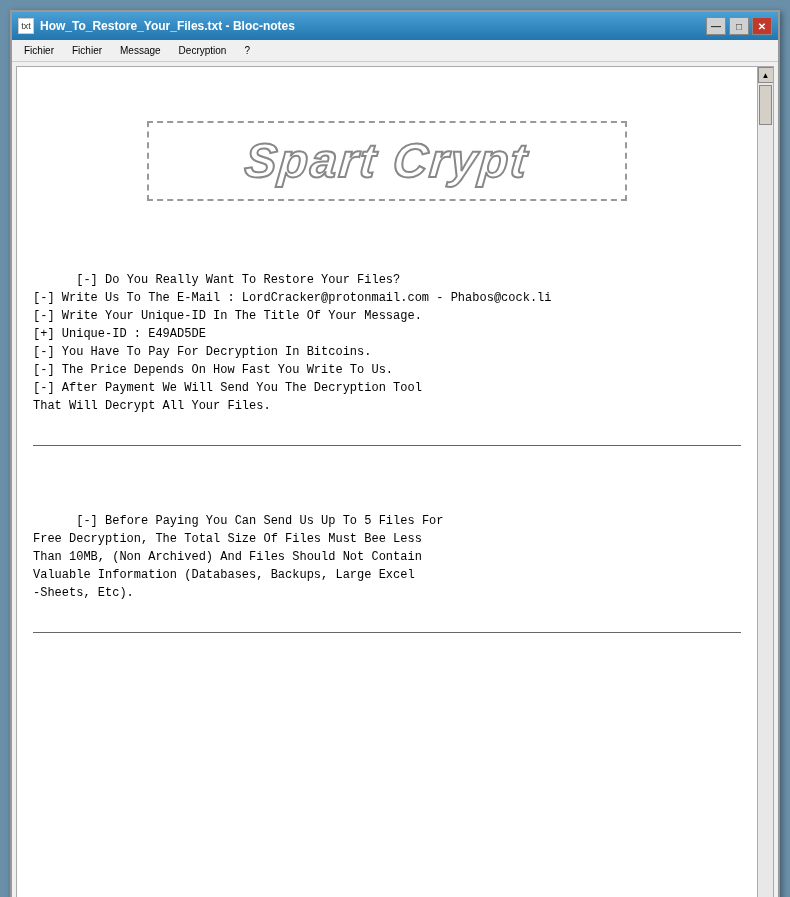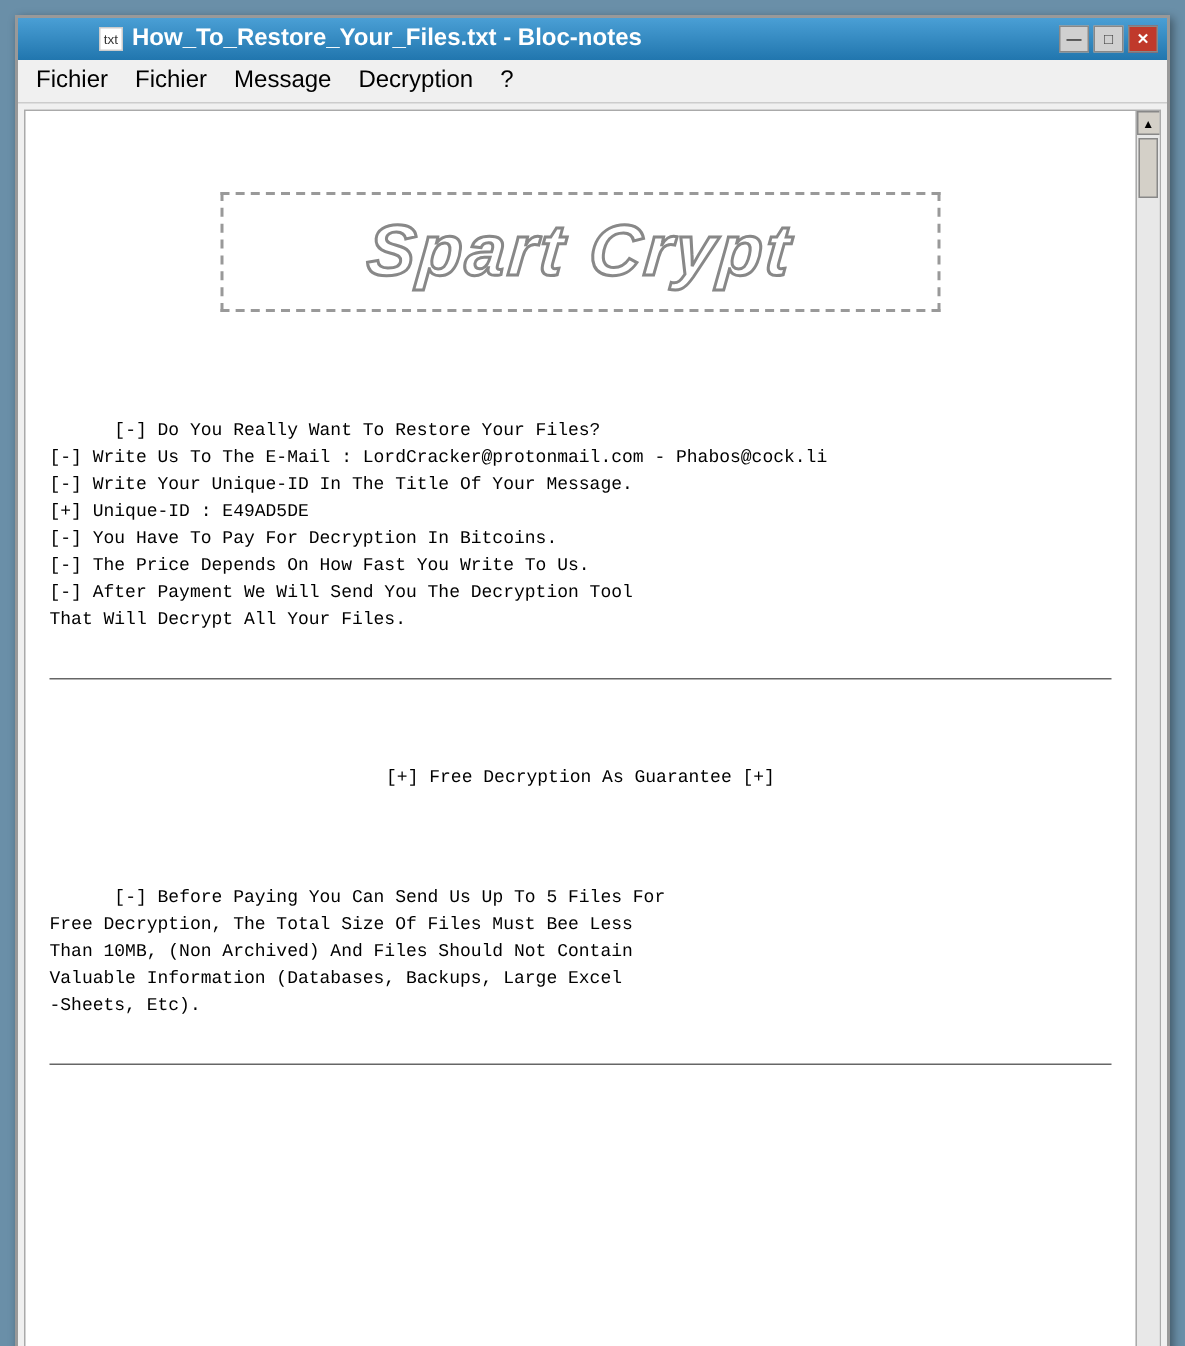--- a/index.html
+++ b/index.html
@@ -25,35 +25,34 @@
       display: flex;
       align-items: center;
       justify-content: space-between;
       padding: 4px 6px;
       height: 28px;
     }
     .title-bar-left {
       display: flex;
       align-items: center;
       gap: 6px;
-      margin-left: 48px;
     }
     .title-bar-icon {
       width: 16px;
       height: 16px;
       background: #fff;
       border: 1px solid #ccc;
       font-size: 10px;
       display: flex;
       align-items: center;
       justify-content: center;
     }
     .title-bar-text {
       color: white;
-      font-size: 16px;
+      font-size: 12px;
       font-weight: bold;
     }
     .title-bar-buttons {
       display: flex;
       gap: 3px;
     }
     .tb-btn {
       width: 20px;
       height: 18px;
       border: 1px solid #888;
@@ -72,21 +71,21 @@
     }
     .menu-bar {
       background: #f0f0f0;
       display: flex;
       padding: 2px 4px;
       gap: 2px;
       border-bottom: 1px solid #ccc;
     }
     .menu-item {
       padding: 3px 8px;
-      font-size: 16px;
+      font-size: 10px;
       cursor: pointer;
       color: #000;
     }
     .editor-container {
       background: #fff;
       margin: 4px;
       border: 1px solid #aaa;
       flex: 1;
       overflow: hidden;
       position: relative;
@@ -205,21 +204,20 @@
       <br>
       <span>[-] Do You Really Want To Restore Your Files?
 [-] Write Us To The E-Mail : LordCracker@protonmail.com - Phabos@cock.li
 [-] Write Your Unique-ID In The Title Of Your Message.
 [+] Unique-ID : E49AD5DE
 [-] You Have To Pay For Decryption In Bitcoins.
 [-] The Price Depends On How Fast You Write To Us.
 [-] After Payment We Will Send You The Decryption Tool
 That Will Decrypt All Your Files.</span>
       <hr class="divider">
-      <div class="center-text">[+] Free Decryption As Guarantee [+]</div>
       <br>
       <span>[-] Before Paying You Can Send Us Up To 5 Files For
 Free Decryption, The Total Size Of Files Must Bee Less
 Than 10MB, (Non Archived) And Files Should Not Contain
 Valuable Information (Databases, Backups, Large Excel
 -Sheets, Etc).</span>
       <hr class="divider">
       <br>
       
       

